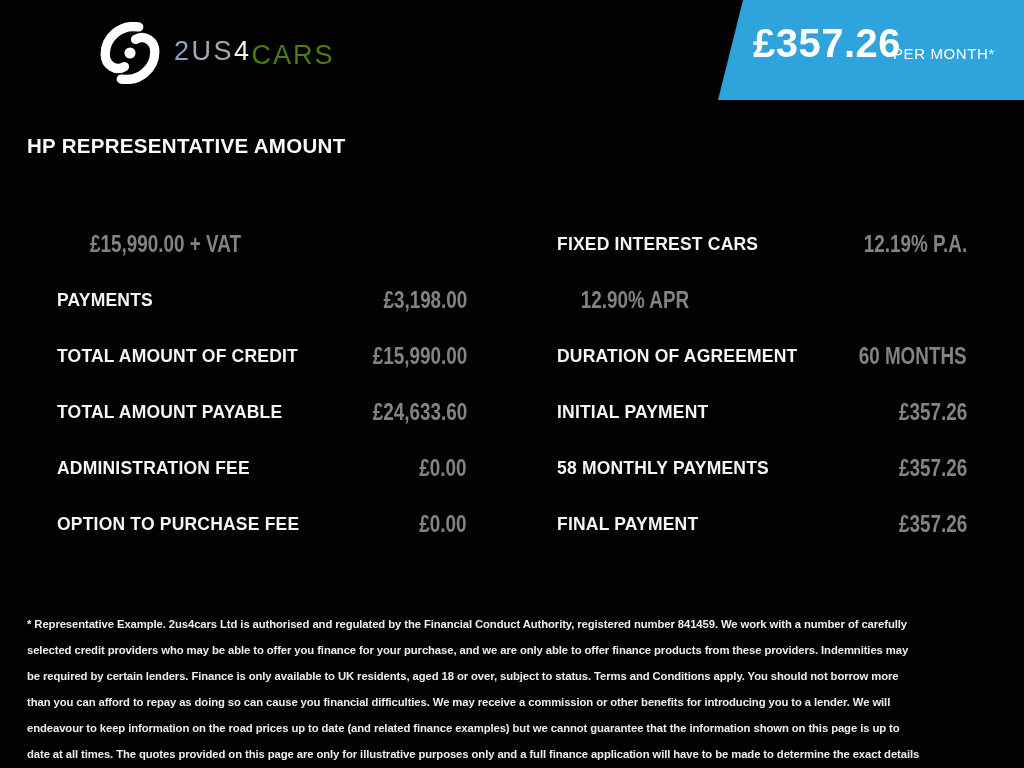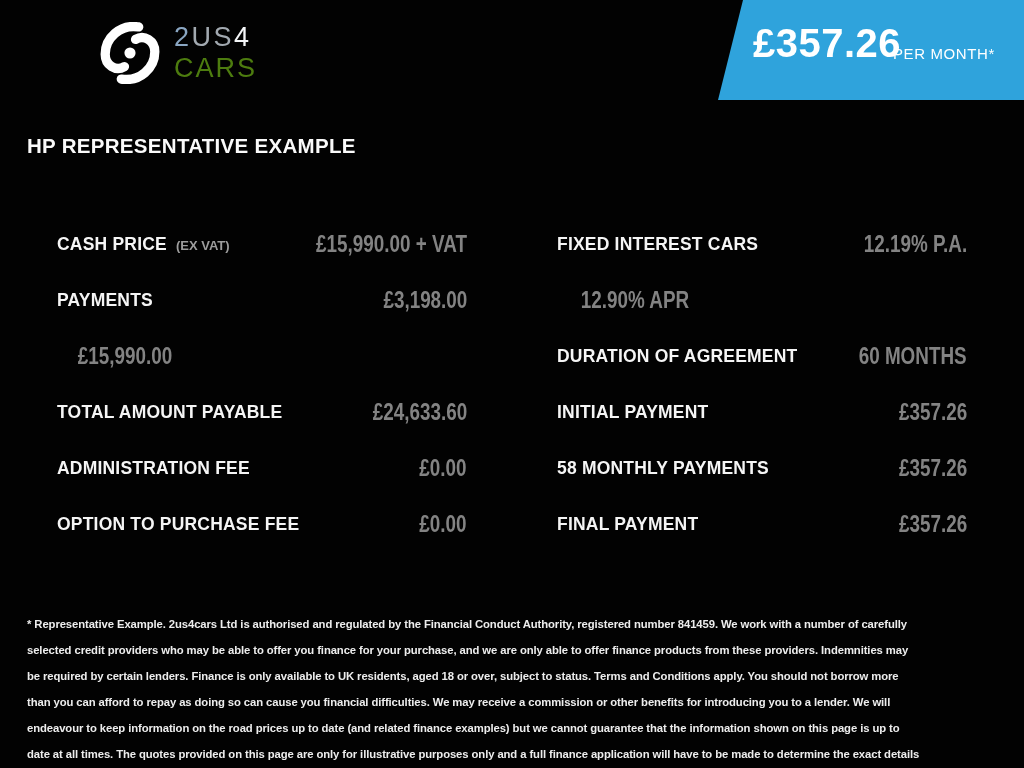--- a/index.html
+++ b/index.html
@@ -6,21 +6,21 @@
   .page {
     position:relative; width:1024px; height:768px; overflow:hidden;
     background:#020202;
     font-family:"Liberation Sans", sans-serif;
   }
 
   
   .logo { position:absolute; left:99px; top:22px; display:flex; align-items:center; gap:13px; }
   .logo-icon { width:62px; height:62px; }
   .logo-icon svg { width:62px; height:62px; display:block; }
-  .logo-text { display:flex; flex-direction:column; line-height:1; }
+  .logo-text { display:flex; flex-direction:row; line-height:1; }
   .logo-line1 { font-size:27px; letter-spacing:2.5px; font-weight:400; }
   .logo-line1 .p1 { color:#8aa6c2; }
   .logo-line1 .p2 { color:#a2a9b0; }
   .logo-line1 .p3 { color:#f4f6f8; }
   .logo-line2 { font-size:27px; letter-spacing:2px; color:#4d7c0f; margin-top:4px; font-weight:400; }
 
   
   .banner {
     position:absolute; top:0; left:712px; width:312px; height:100px;
     background:#2fa3dc;
@@ -78,35 +78,32 @@
       </div>
       <div class="logo-line2">CARS</div>
     </div>
   </div>
 
   <div class="banner">
     <span class="banner-amount">£357.26</span>
     <span class="banner-per">PER MONTH*</span>
   </div>
 
-  <div class="heading">HP REPRESENTATIVE EXAMPLE</div>
+  <div class="heading">HP REPRESENTATIVE AMOUNT</div>
 
   <div class="fin-col left">
     <div class="frow">
-      <span class="flabel-wrap">
-        <span class="flabel">CASH PRICE</span>
-        <span class="fnote">(EX VAT)</span>
-      </span>
       <span class="fvalue">£15,990.00 + VAT</span>
     </div>
     <div class="frow">
       <span class="flabel">PAYMENTS</span>
       <span class="fvalue">£3,198.00</span>
     </div>
     <div class="frow">
+      <span class="flabel">TOTAL AMOUNT OF CREDIT</span>
       <span class="fvalue">£15,990.00</span>
     </div>
     <div class="frow">
       <span class="flabel">TOTAL AMOUNT PAYABLE</span>
       <span class="fvalue">£24,633.60</span>
     </div>
     <div class="frow">
       <span class="flabel">ADMINISTRATION FEE</span>
       <span class="fvalue">£0.00</span>
     </div>

